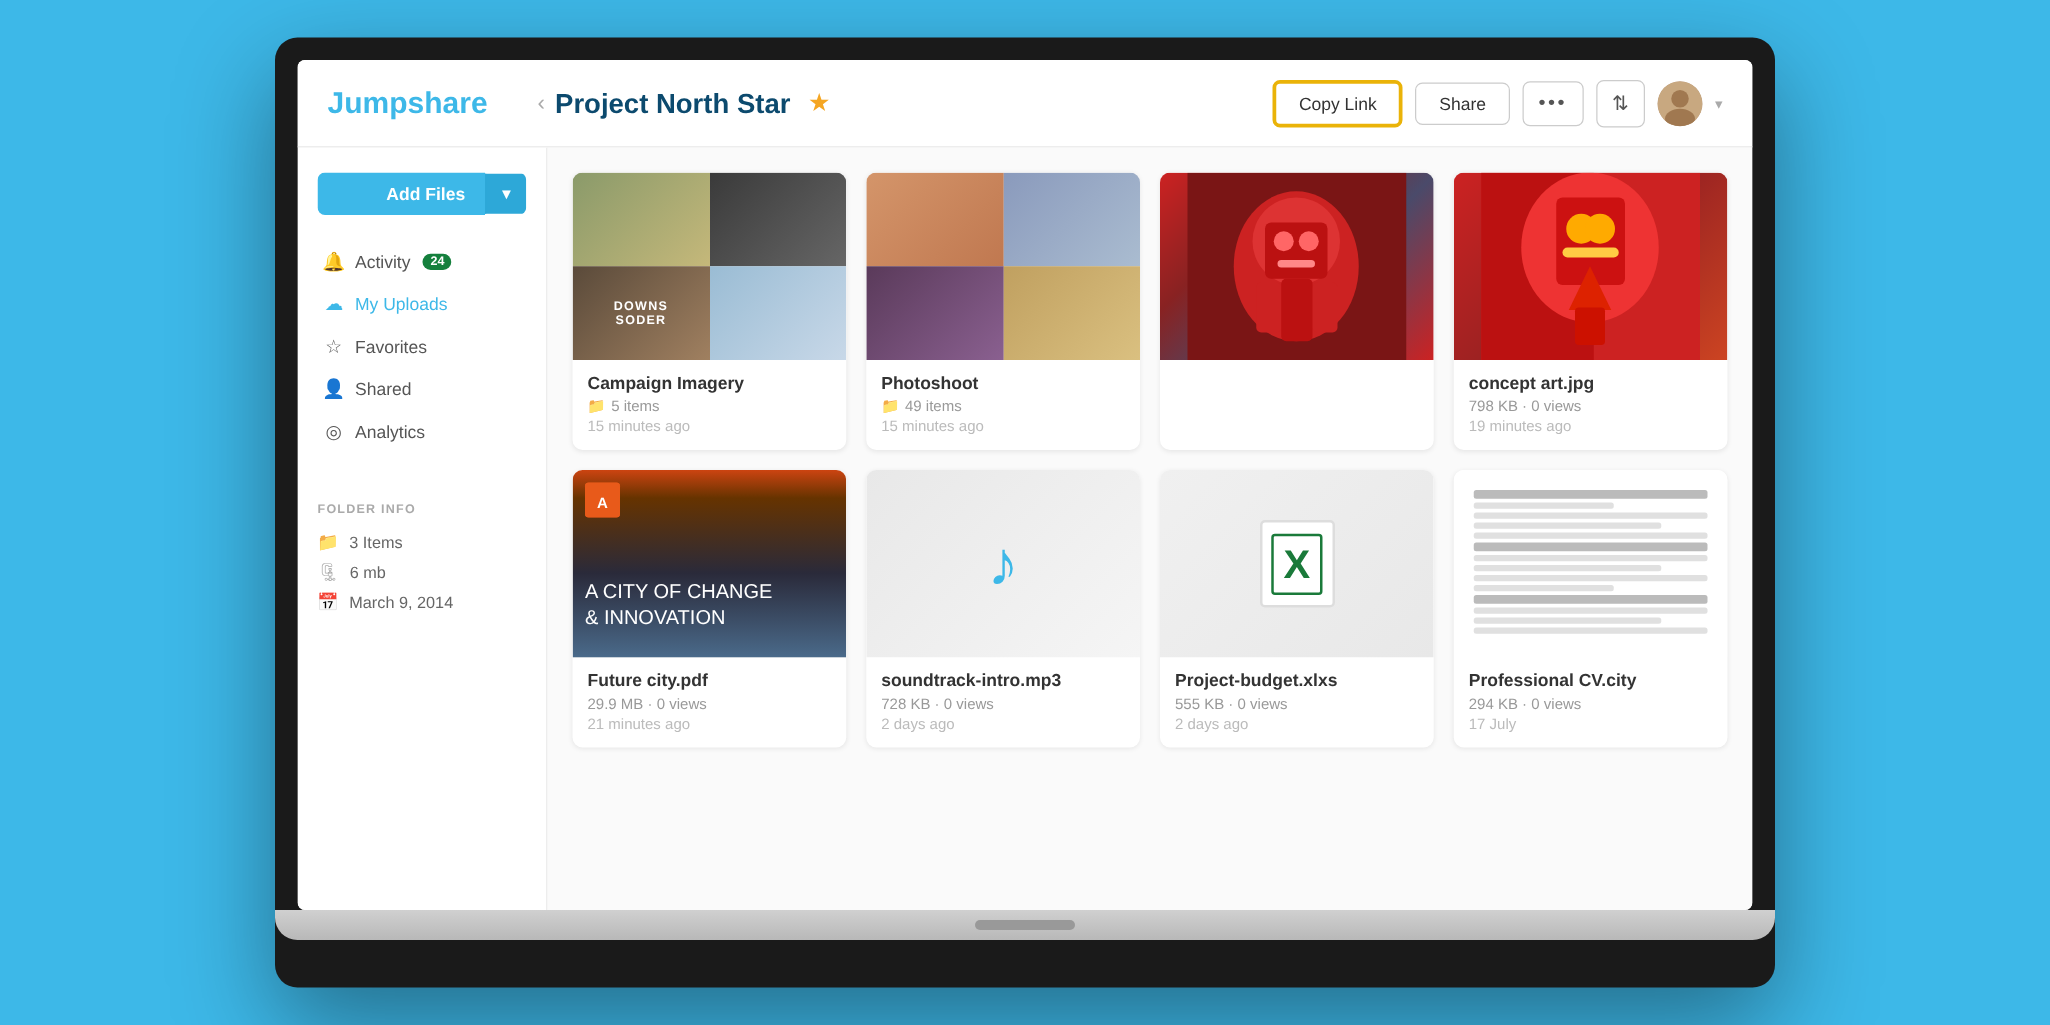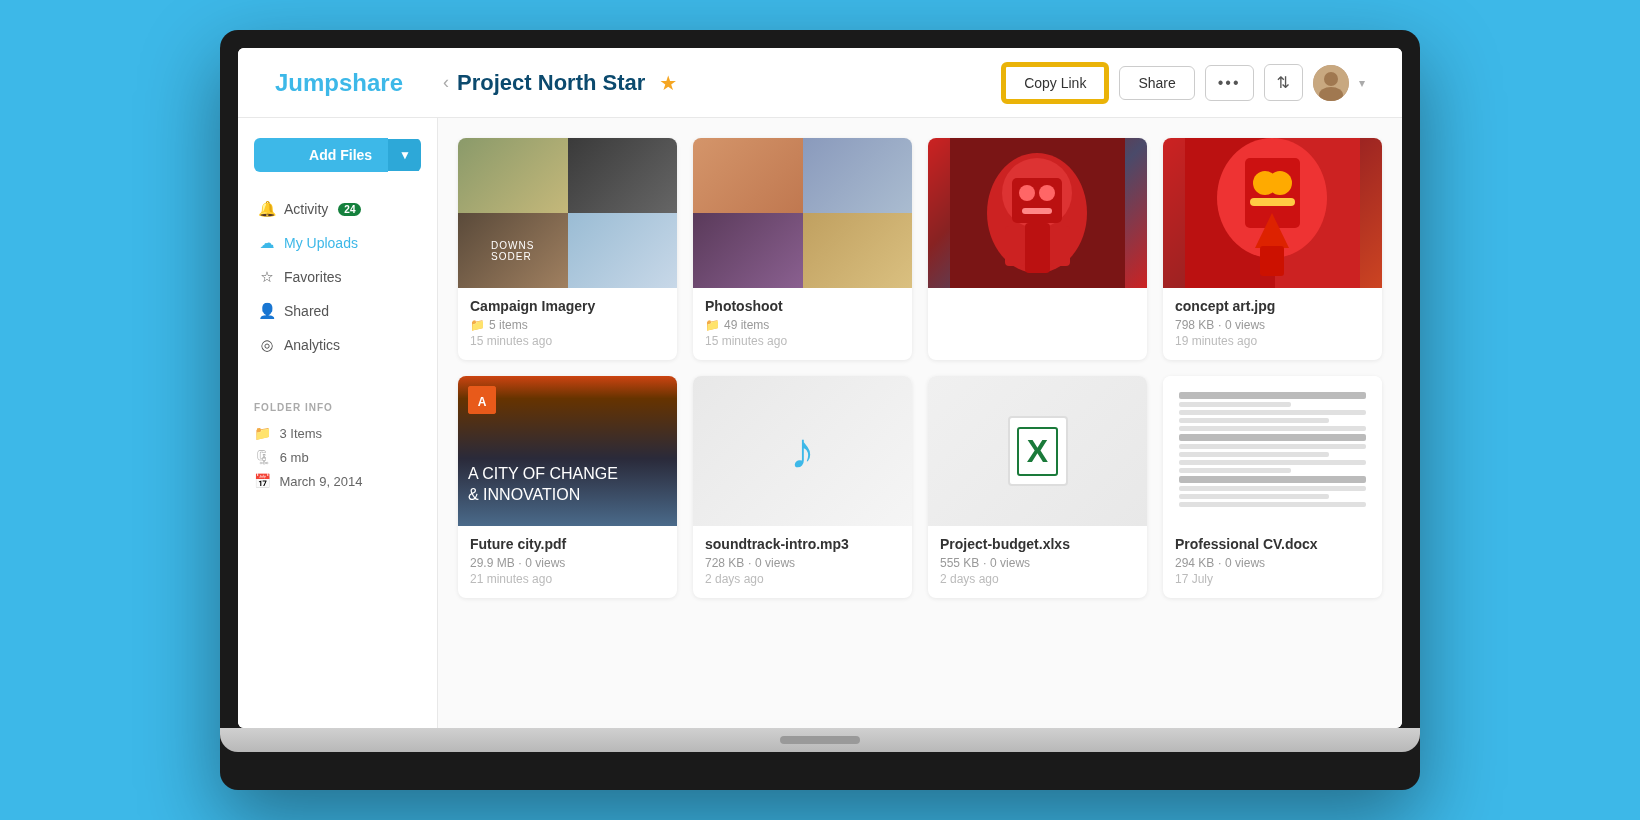--- a/index.html
+++ b/index.html
@@ -54,21 +54,21 @@
       display: flex;
       flex-direction: column;
       height: 100%;
       background: white;
     }
 
     
     .header {
       display: flex;
       align-items: center;
-      padding: 0 37px;
+      padding: 0 24px;
       height: 70px;
       border-bottom: 1px solid #e8e8e8;
       background: white;
       flex-shrink: 0;
     }
 
     .logo {
       font-size: 24px;
       font-weight: 700;
       color: #3db8e8;
@@ -101,21 +101,21 @@
     }
 
     .header-actions {
       display: flex;
       align-items: center;
       gap: 10px;
     }
 
     .btn-copy-link {
       padding: 8px 18px;
-      border: 5px solid #eab308;
+      border: 3px solid #eab308;
       border-radius: 6px;
       background: white;
       font-size: 14px;
       color: #333;
       cursor: pointer;
     }
 
     .btn-share {
       padding: 8px 18px;
       border: 1px solid #ccc;
@@ -318,22 +318,22 @@
       background: linear-gradient(135deg, #8a9a6a 0%, #c5b87a 100%);
       grid-column: 1; grid-row: 1;
     }
     .thumb-campaign .t2 {
       background: linear-gradient(135deg, #3a3a3a 0%, #666 100%);
       grid-column: 2; grid-row: 1;
     }
     .thumb-campaign .t3 {
       background: linear-gradient(135deg, #5a4a3a 0%, #a08060 100%);
       display: flex; align-items: center; justify-content: center;
-      color: white; font-size: 10px; font-weight: 400;
-      text-align: left; letter-spacing: 1px;
+      color: white; font-size: 10px; font-weight: 700;
+      text-align: center; letter-spacing: 1px;
       grid-column: 1; grid-row: 2;
     }
     .thumb-campaign .t4 {
       background: linear-gradient(135deg, #9abcd4 0%, #c8d8e8 100%);
       grid-column: 2; grid-row: 2;
     }
 
     
     .thumb-photoshoot {
       display: grid;
@@ -698,21 +698,21 @@
                     <div class="cv-line long"></div>
                     <div class="cv-line short"></div>
                     <div class="cv-line heading"></div>
                     <div class="cv-line long"></div>
                     <div class="cv-line medium"></div>
                     <div class="cv-line long"></div>
                   </div>
                 </div>
               </div>
               <div class="file-info">
-                <div class="file-name">Professional CV.docx</div>
+                <div class="file-name">Professional CV.city</div>
                 <div class="file-meta">
                   <span>294 KB · 0 views</span>
                 </div>
                 <div class="file-time">17 July</div>
               </div>
             </div>
 
           </div>
         </div>
       </div>

